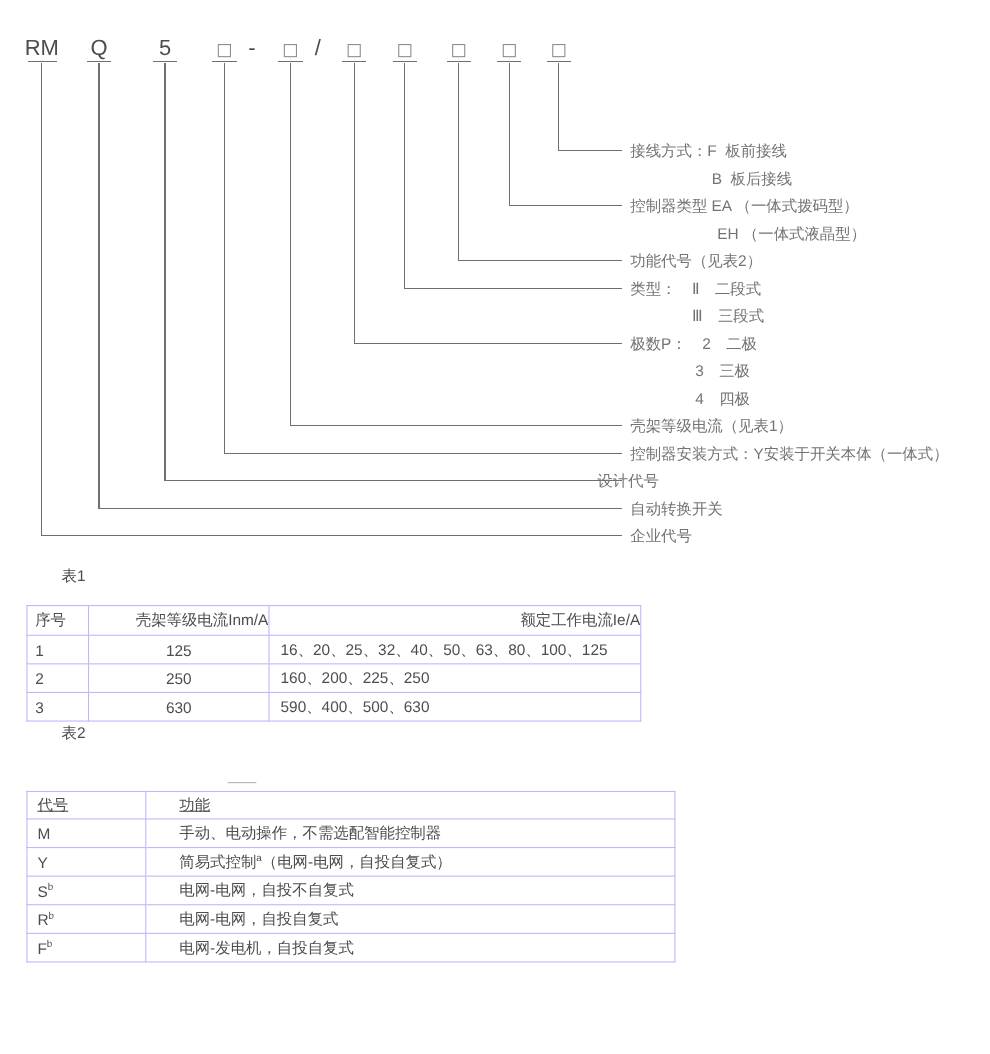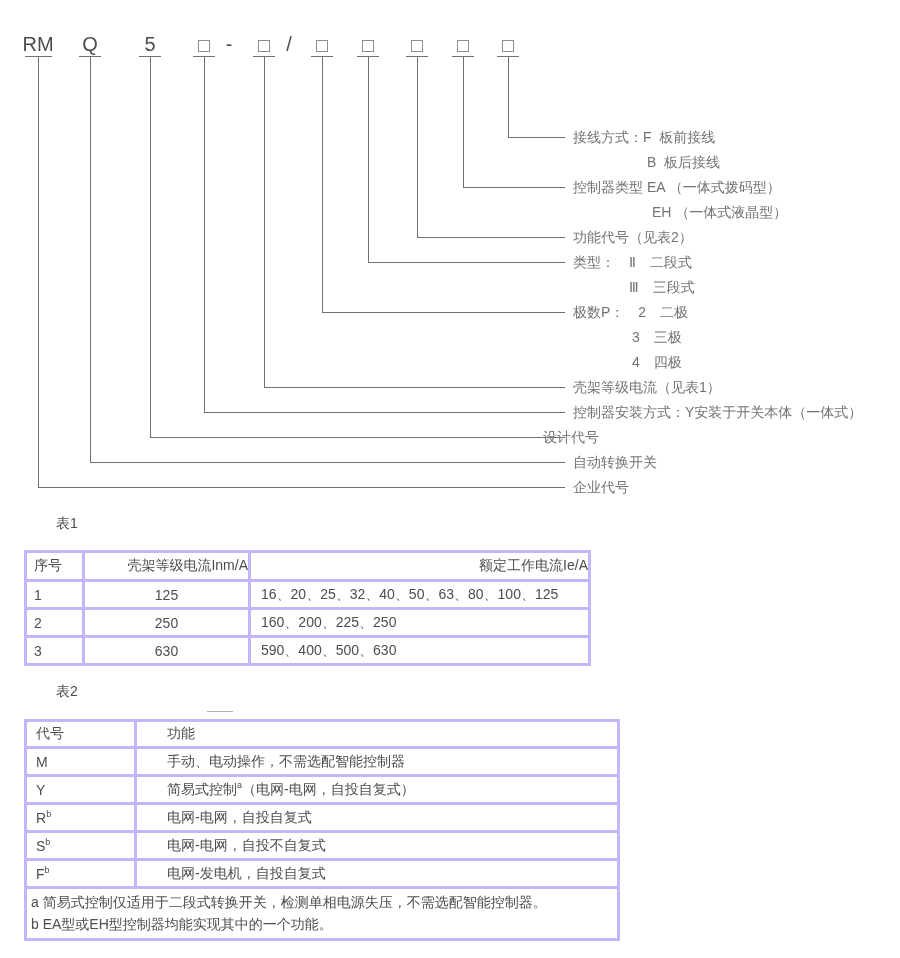--- a/index.html
+++ b/index.html
@@ -21,35 +21,35 @@
   .lbl{
     position:absolute;font-size:14px;line-height:16px;color:#737373;white-space:pre;
   }
   
   .tbl-caption{position:absolute;left:24px;font-size:14px;color:#4d4d4d;margin-left:32px;}
   table.doc{
     position:absolute;left:24px;border-collapse:collapse;table-layout:fixed;
     font-size:14px;color:#4d4d4d;
   }
   table.doc td,table.doc th{
-    border:3px solid #c4b5fd;font-weight:normal;text-align:left;
+    border:1px solid #c4b5fd;font-weight:normal;text-align:left;
     padding:0;overflow:hidden;white-space:nowrap;
   }
   #table1{width:548px;}
   #table1 .c0{width:48px;padding-left:7px;}
   #table1 .c1{width:163px;text-align:center;}
   #table1 .c2{width:337px;padding-left:10px;}
   #table1 th{height:26px;}
   #table1 td{height:25px;}
   #table1 th.c0{text-align:left;}
   #table1 th.c1,#table1 th.c2{text-align:right;padding-left:0;}
   #table2{width:548px;}
   #table2 .c0{width:98px;padding-left:9px;}
   #table2 .c1{width:450px;padding-left:30px;}
-  #table2 th{height:24px;}
+  #table2 th{height:24px;text-decoration:underline;}
   #table2 td{height:25px;}
   #table2 td.footer-cell{
     height:auto;padding:2px 6px 3px 4px;line-height:22px;white-space:normal;
   }
   sup{font-size:9px;line-height:0;}
   .stray{position:absolute;height:1px;background:#b3b3b3;}
 </style>
 </head>
 <body>
 
@@ -132,50 +132,44 @@
       <td class="c2">160、200、225、250</td>
     </tr>
     <tr>
       <td class="c0">3</td>
       <td class="c1">630</td>
       <td class="c2">590、400、500、630</td>
     </tr>
   </tbody>
     </table>
 
-  <span class="tbl-caption" style="top:683px">表2</span>
+  <span class="tbl-caption" style="top:658px">表2</span>
   <div class="stray" style="left:207px;top:711px;width:26px"></div>
   <table class="doc" id="table2" style="top:719px">
     <tbody>
         <tr>
       <th class="c0">代号</th>
       <th class="c1">功能</th>
     </tr>
     <tr>
       <td class="c0"><span>M</span><sup></sup></td>
       <td class="c1"><span>手动、电动操作，不需选配智能控制器</span><sup></sup><span></span></td>
     </tr>
     <tr>
       <td class="c0"><span>Y</span><sup></sup></td>
       <td class="c1"><span>简易式控制</span><sup>a</sup><span>（电网-电网，自投自复式）</span></td>
     </tr>
     <tr>
+      <td class="c0"><span>S</span><sup>b</sup></td>
+      <td class="c1"><span>电网-电网，自投不自复式</span><sup></sup><span></span></td>
+    </tr>
+    <tr>
       <td class="c0"><span>R</span><sup>b</sup></td>
       <td class="c1"><span>电网-电网，自投自复式</span><sup></sup><span></span></td>
     </tr>
     <tr>
-      <td class="c0"><span>S</span><sup>b</sup></td>
-      <td class="c1"><span>电网-电网，自投不自复式</span><sup></sup><span></span></td>
-    </tr>
-    <tr>
       <td class="c0"><span>F</span><sup>b</sup></td>
       <td class="c1"><span>电网-发电机，自投自复式</span><sup></sup><span></span></td>
-    </tr>
-    <tr>
-      <td class="footer-cell" colspan="2">
-        <div>a 简易式控制仅适用于二段式转换开关，检测单相电源失压，不需选配智能控制器。</div>
-        <div>b EA型或EH型控制器均能实现其中的一个功能。</div>
-      </td>
     </tr>
   </tbody>
     </table>
 
 </div>
 
 </body></html>

